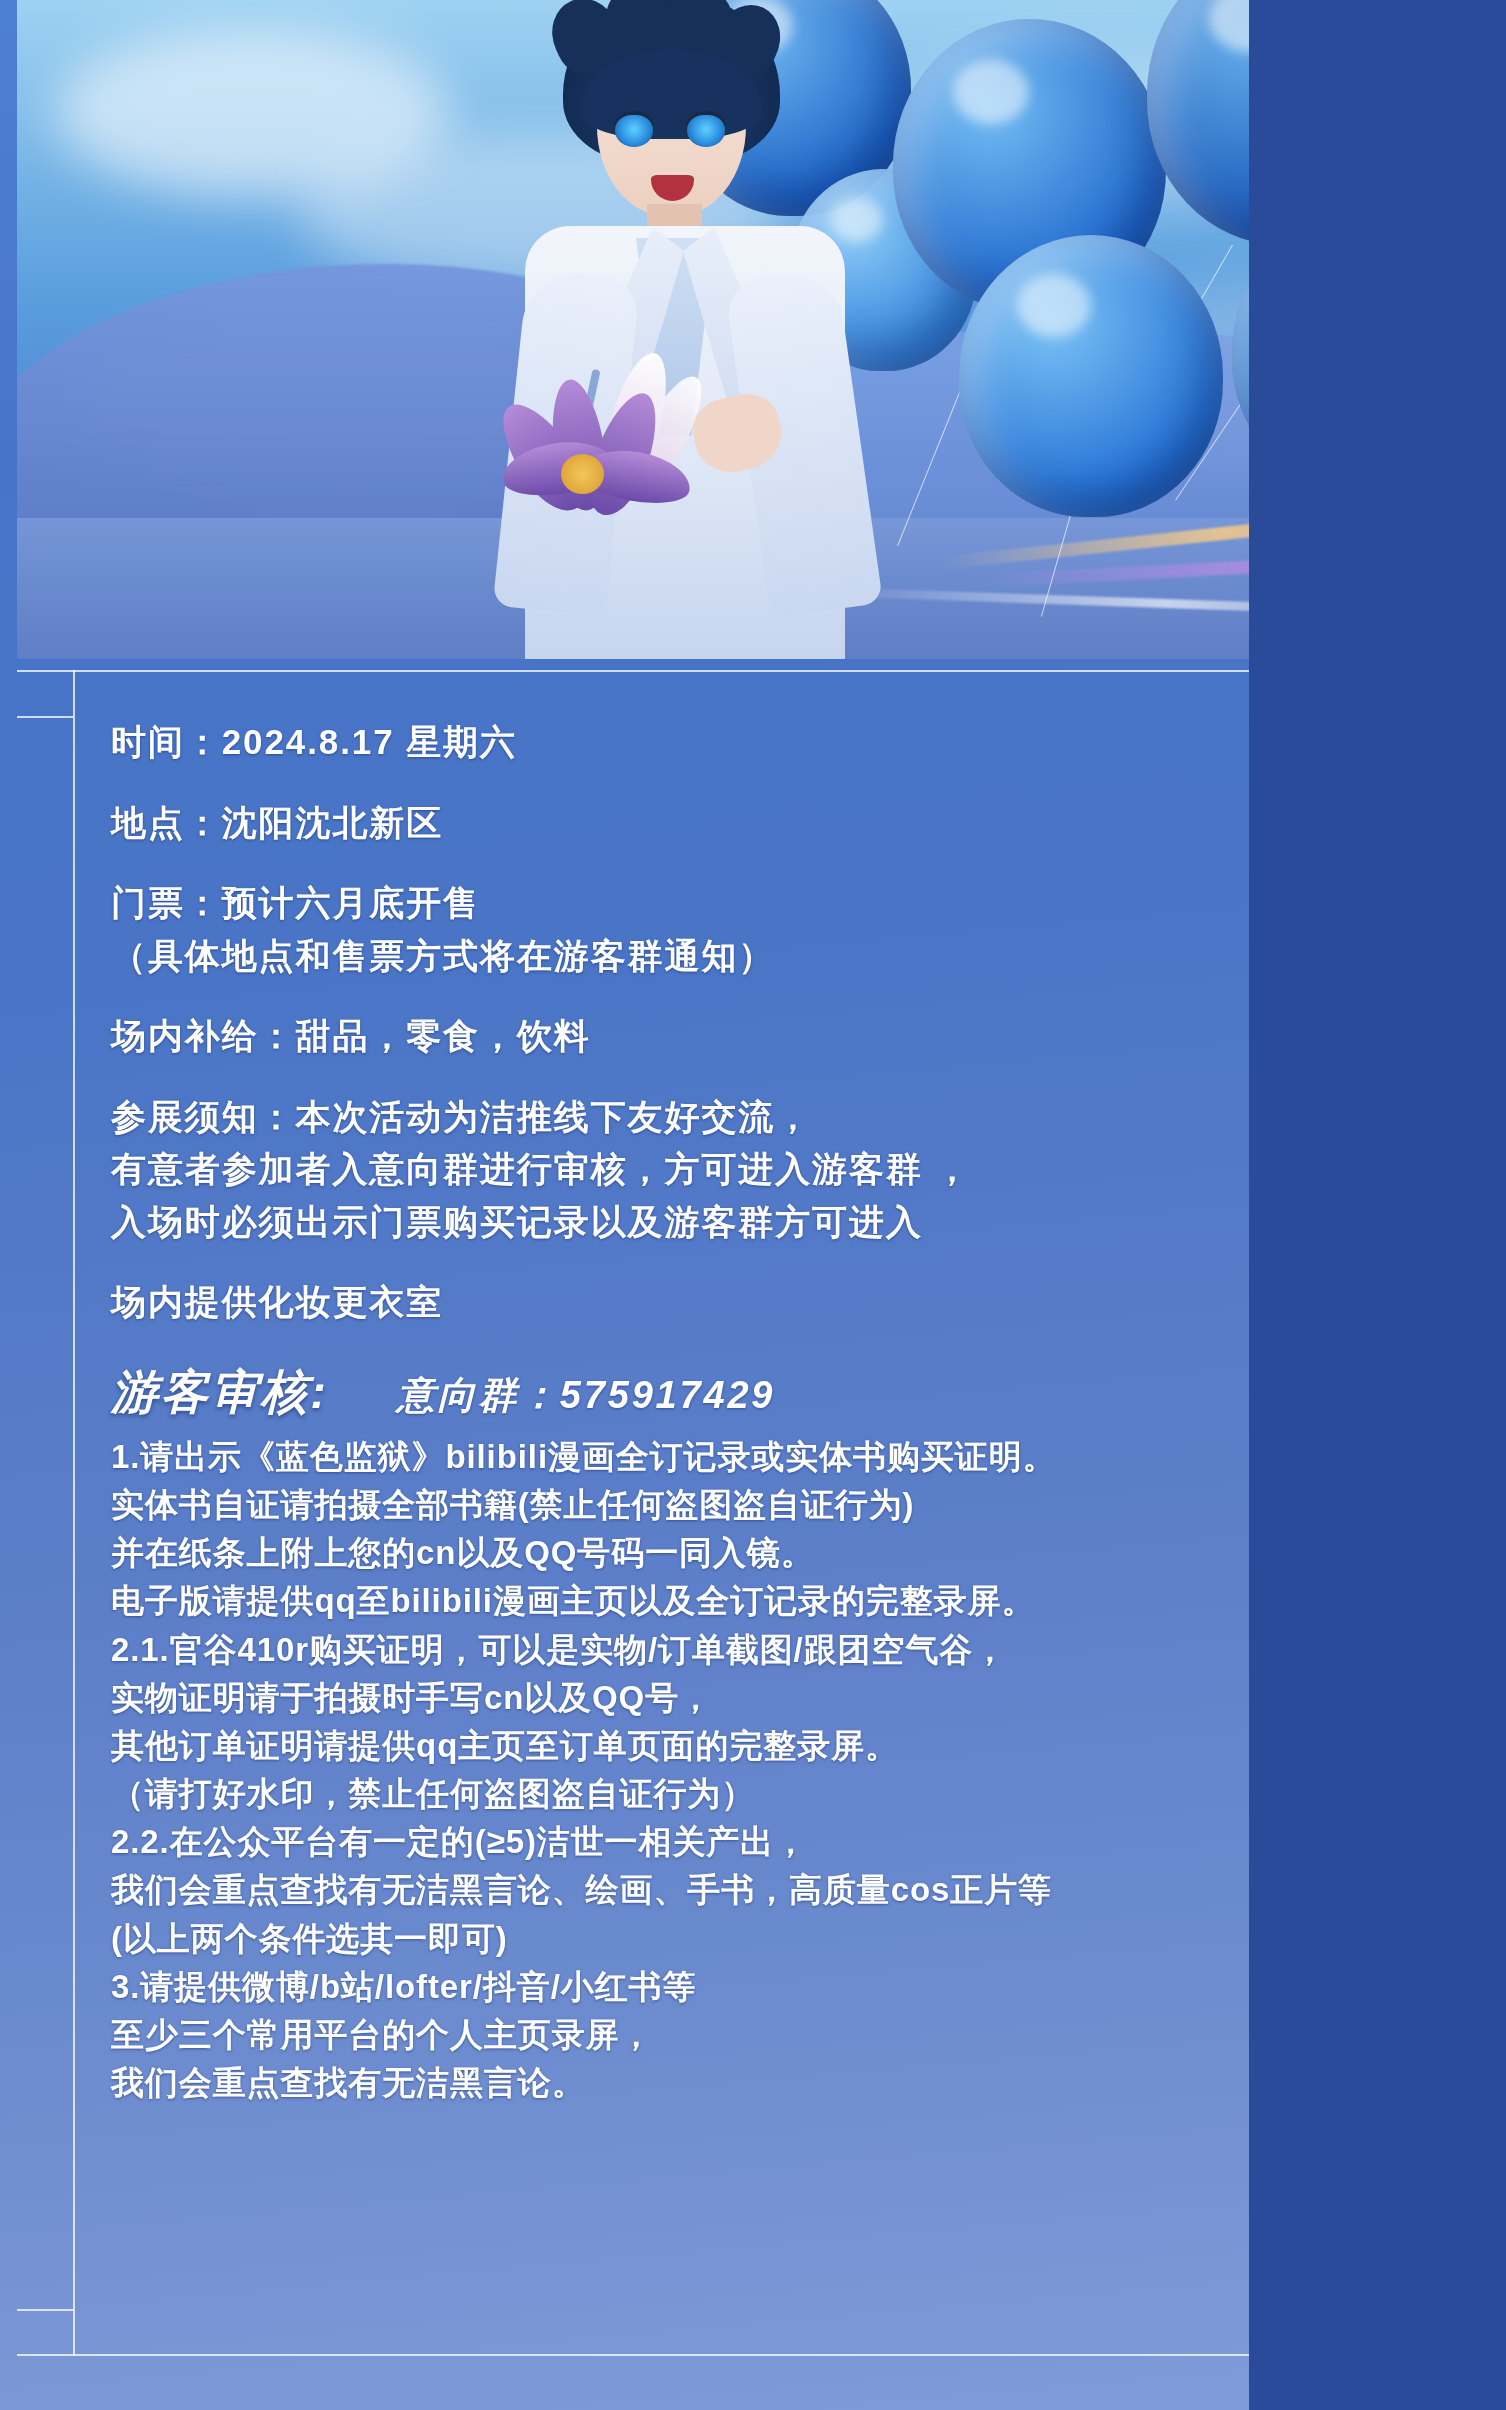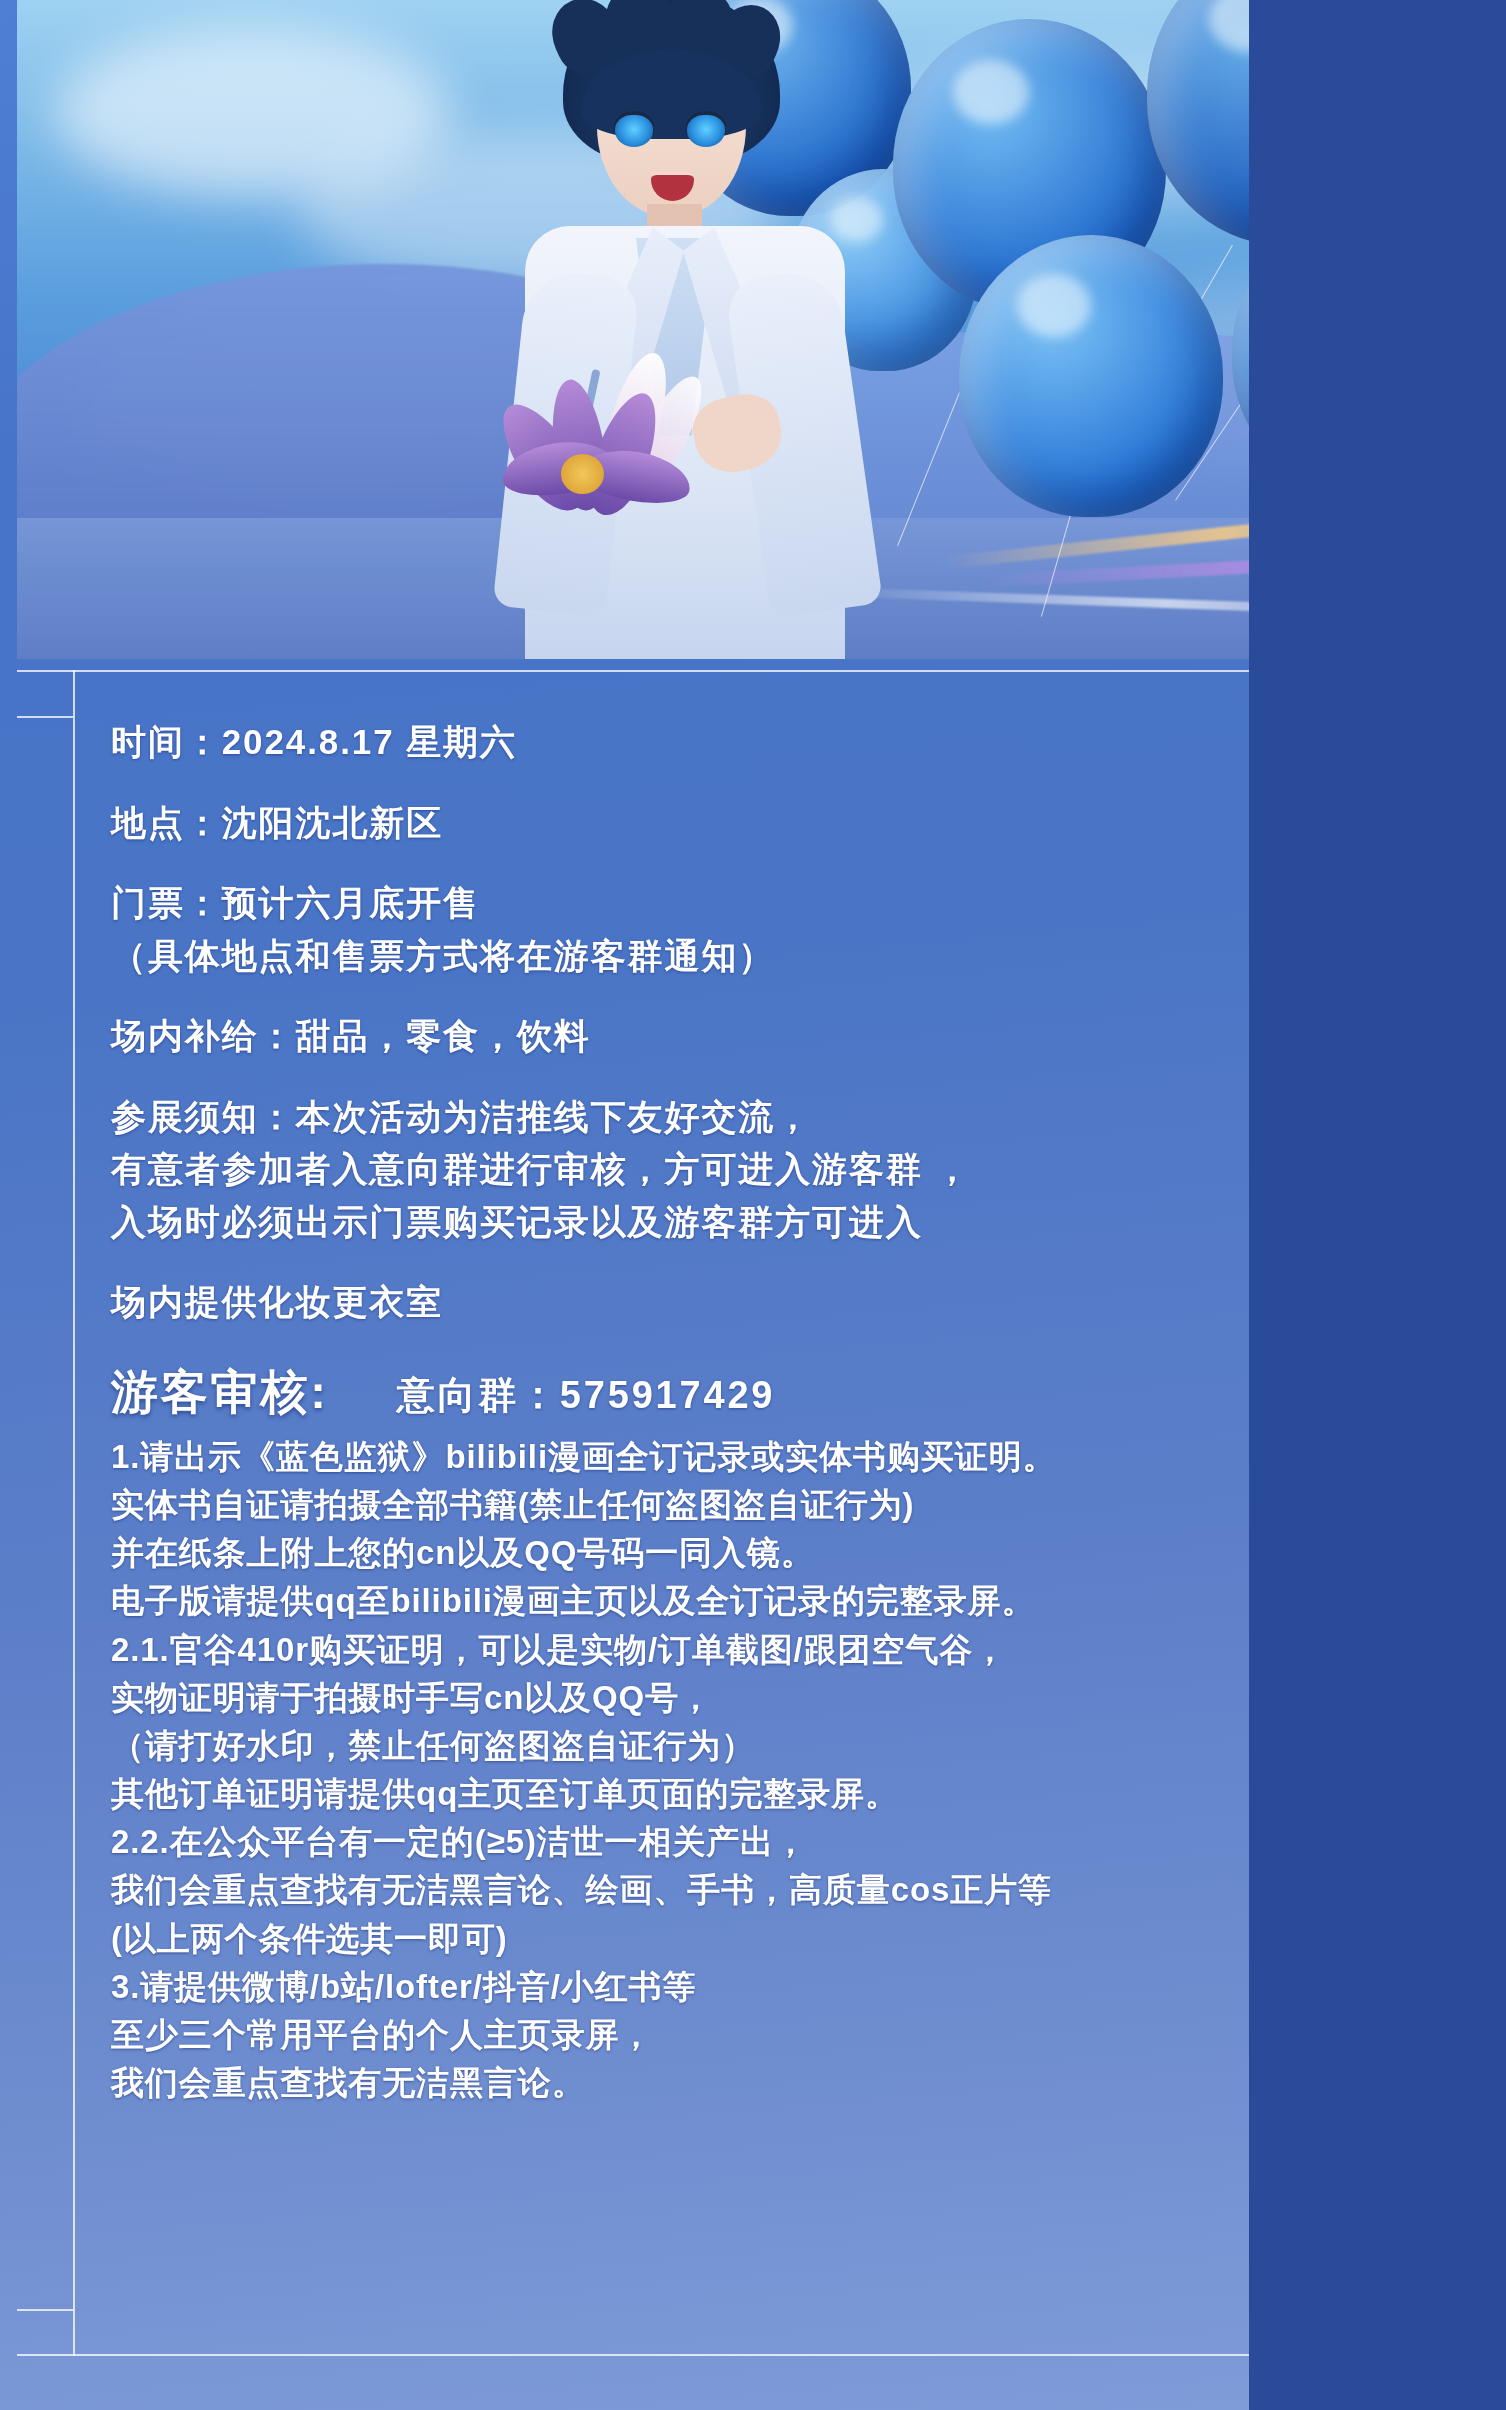--- a/index.html
+++ b/index.html
@@ -281,20 +281,21 @@
     font-weight: 700;
     white-space: pre;
   }
 
   .review-head {
     display: flex;
     align-items: baseline;
     gap: 68px;
     margin-top: 32px;
     margin-bottom: 9.4px;
+    font-style: italic;
   }
   .review-title {
     font-size: 47px;
     font-weight: 900;
     letter-spacing: 2.8px;
     text-shadow: 0 1.9px 4.7px rgba(16,36,104,.6);
   }
   .review-group {
     font-size: 38px;
     font-weight: 800;
@@ -415,22 +416,22 @@
       <div class="review-group">意向群：575917429</div>
     </div>
 
     <div class="rules">
       <div class="line no-wrap">1.请出示《蓝色监狱》bilibili漫画全订记录或实体书购买证明。</div>
       <div class="line no-wrap">实体书自证请拍摄全部书籍(禁止任何盗图盗自证行为)</div>
       <div class="line no-wrap">并在纸条上附上您的cn以及QQ号码一同入镜。</div>
       <div class="line no-wrap">电子版请提供qq至bilibili漫画主页以及全订记录的完整录屏。</div>
       <div class="line no-wrap">2.1.官谷410r购买证明，可以是实物/订单截图/跟团空气谷，</div>
       <div class="line no-wrap">实物证明请于拍摄时手写cn以及QQ号，</div>
+      <div class="line no-wrap">其他订单证明请提供qq主页至订单页面的完整录屏。</div>
       <div class="line no-wrap">（请打好水印，禁止任何盗图盗自证行为）</div>
-      <div class="line no-wrap">其他订单证明请提供qq主页至订单页面的完整录屏。</div>
       <div class="line no-wrap">2.2.在公众平台有一定的(≥5)洁世一相关产出，</div>
       <div class="line no-wrap">我们会重点查找有无洁黑言论、绘画、手书，高质量cos正片等</div>
       <div class="line no-wrap">(以上两个条件选其一即可)</div>
       <div class="line no-wrap">3.请提供微博/b站/lofter/抖音/小红书等</div>
       <div class="line no-wrap">至少三个常用平台的个人主页录屏，</div>
       <div class="line no-wrap">我们会重点查找有无洁黑言论。</div>
     </div>
 
   </div>
 </div>

